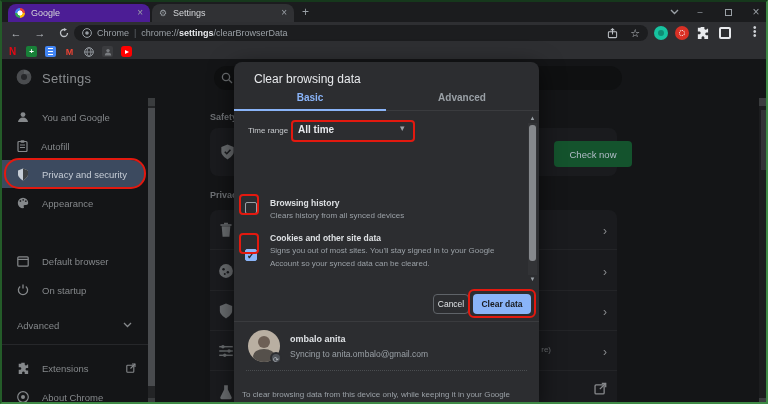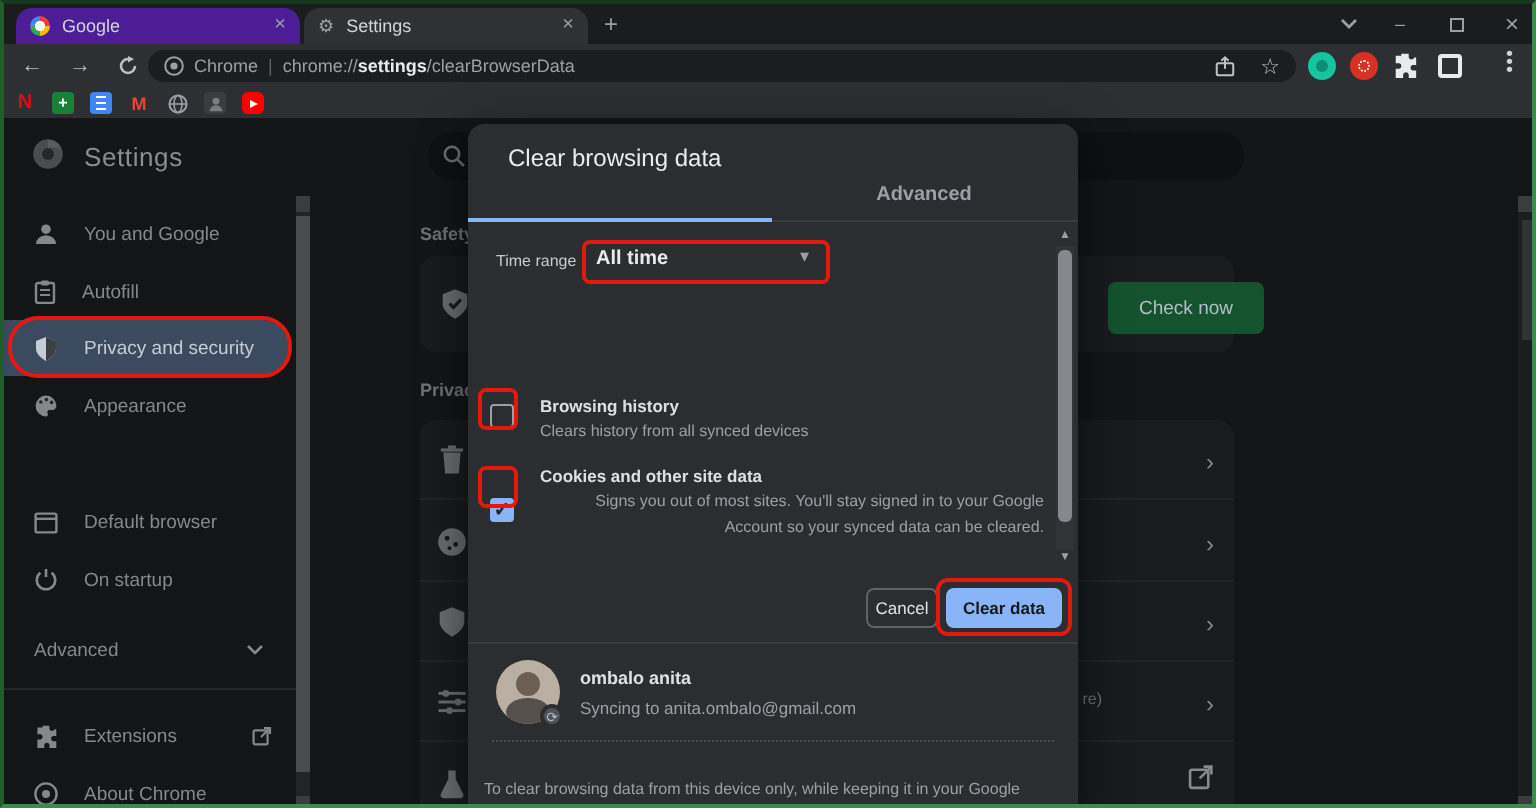--- a/index.html
+++ b/index.html
@@ -348,36 +348,37 @@
 
     <div class="pg-rscroll">
       <div class="sb-arrow" style="top:0;width:11px;"></div>
       <div class="pg-rthumb"></div>
       <div class="sb-arrow" style="bottom:0;width:11px;"></div>
     </div>
   </div>
 
   <div class="dialog">
     <div class="dlg-title">Clear browsing data</div>
+    <div class="dlg-tab active">Basic</div>
     <div class="dlg-tab inactive">Advanced</div>
     <div class="dlg-underline"></div>
     <div class="dlg-tabborder"></div>
 
     <div class="dlg-body">
       <div class="tr-label">Time range</div>
       <div class="tr-value">All time</div>
       <div class="tr-arrow">▾</div>
 
       <div class="cb" style="top:90px;"></div>
       <div class="item-title" style="top:86px;">Browsing history</div>
       <div class="item-desc" style="top:98px;">Clears history from all synced devices</div>
 
       <div class="cb checked" style="top:137px;">✓</div>
       <div class="item-title" style="top:121px;">Cookies and other site data</div>
-      <div class="item-desc" style="top:133px;text-align:right;">Signs you out of most sites. You'll stay signed in to your Google Account so your synced data can be cleared.</div>
+      <div class="item-desc" style="top:133px;">Signs you out of most sites. You'll stay signed in to your Google Account so your synced data can be cleared.</div>
 
       <div class="dlg-scroll">
         <div class="arr" style="top:0;">▲</div>
         <div class="thumb"></div>
         <div class="arr" style="bottom:0;">▼</div>
       </div>
     </div>
 
     <button class="btn-cancel">Cancel</button>
     <button class="btn-confirm">Clear data</button>

